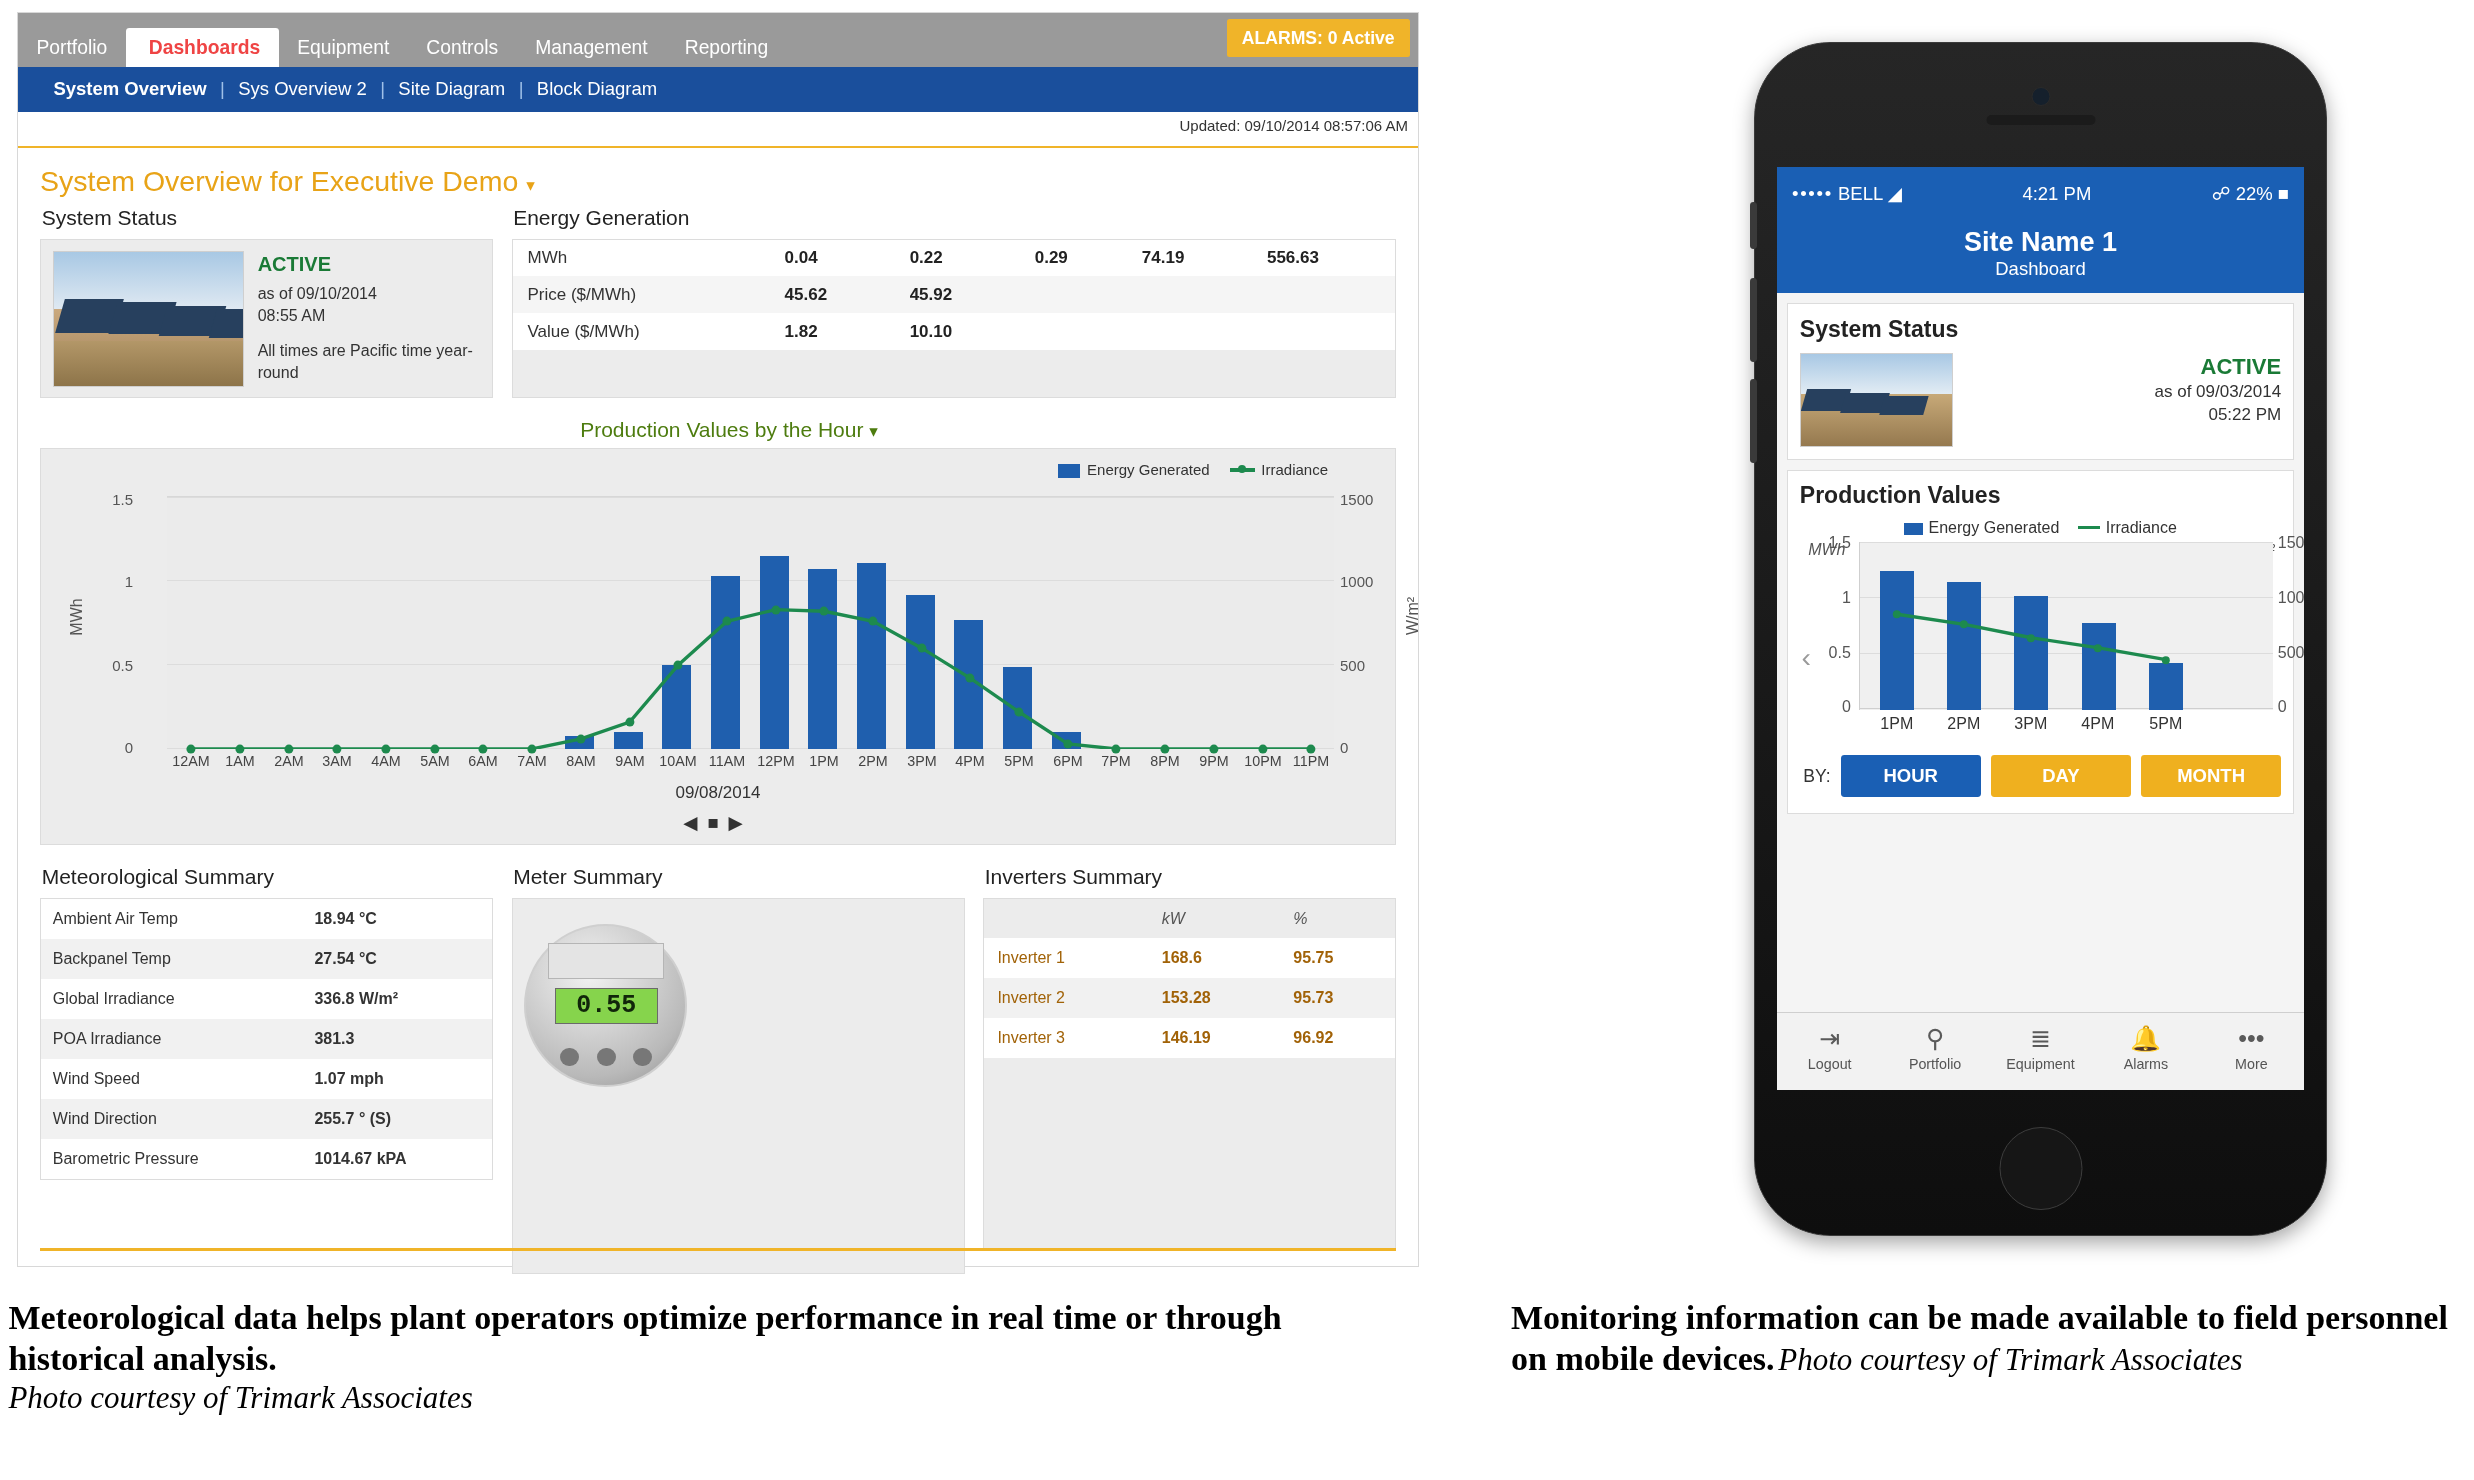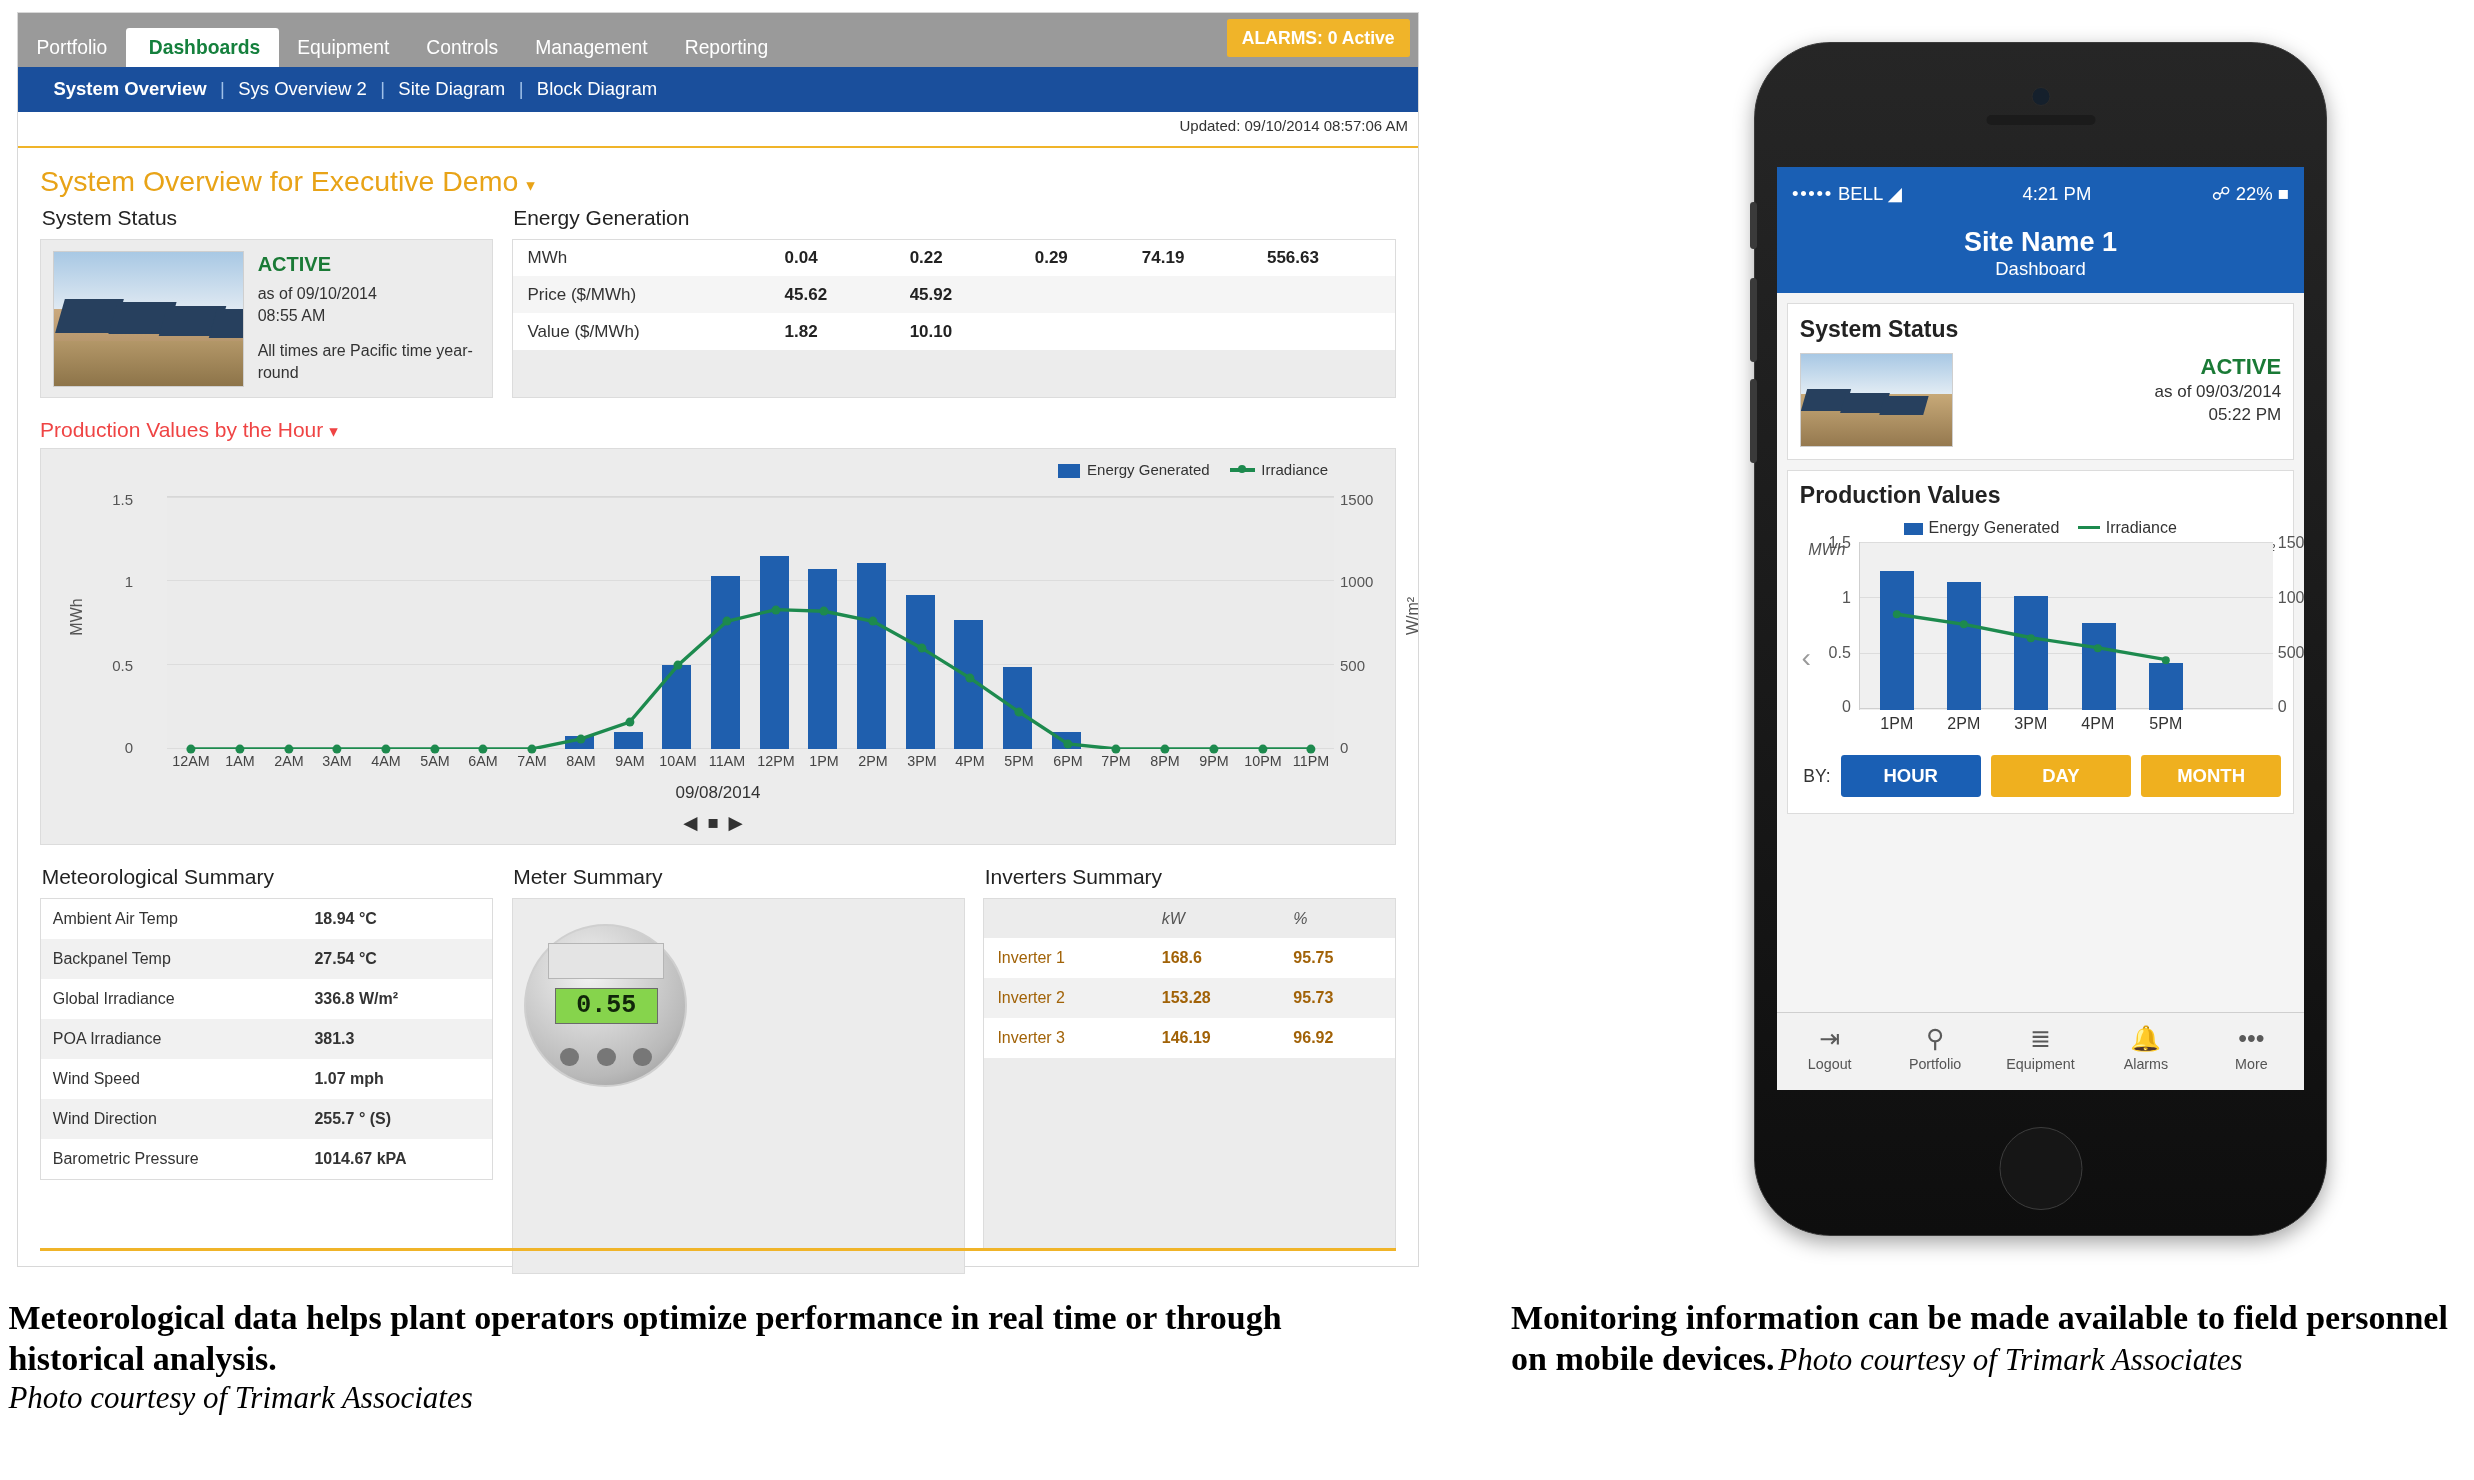--- a/index.html
+++ b/index.html
@@ -5,21 +5,21 @@
   html,body{margin:0;padding:0;background:#ffffff;}
   body{width:2475px;height:1481px;font-family:"Liberation Sans",sans-serif;-webkit-font-smoothing:antialiased;}
   .page{position:relative;width:2475px;height:1481px;}
 
   
   .desktop{position:absolute;left:17px;top:11.8px;width:1402px;height:1259px;}
   .dash{position:relative;width:1402px;height:1255px;background:#ffffff;border:0.8px solid #d8d8d8;box-sizing:border-box;}
 
   .topnav{height:54px;background:#9a9a9a;display:flex;align-items:flex-end;position:relative;}
   .topnav .tab{padding:0 18.5px;height:39px;line-height:39px;font-size:19.3px;color:#ffffff;}
-  .topnav .tab.active{background:#ffffff;color:#15803d;font-weight:bold;border-radius:3.4px 3.4px 0 0;padding-left:23px;}
+  .topnav .tab.active{background:#ffffff;color:#ef4444;font-weight:bold;border-radius:3.4px 3.4px 0 0;padding-left:23px;}
   .alarmbtn{position:absolute;right:8.4px;top:6.7px;background:#f0b429;color:#ffffff;font-size:17.6px;font-weight:bold;
             padding:8.4px 15px;border-radius:2.5px;}
 
   .subnav{height:45px;background:#1a4f9c;display:flex;align-items:center;color:#ffffff;font-size:18.5px;padding-left:22px;}
   .subnav .item{padding:0 13.4px;}
   .subnav .item.first{font-weight:bold;}
   .subnav .sep{color:#9fc0e8;}
 
   .updatebar{height:34px;background:#ffffff;border-bottom:2.5px solid #f0b429;position:relative;}
   .updatebar .upd{position:absolute;right:10px;top:5px;font-size:15px;color:#333;}
@@ -42,21 +42,21 @@
 
   .energybox{flex:1;background:#ececec;border:0.8px solid #dcdcdc;box-sizing:border-box;height:159px;padding:0;}
   table.gen{width:100%;border-collapse:collapse;font-size:17px;}
   table.gen th{font-style:italic;font-weight:normal;color:#555;text-align:left;padding:10px 8.4px 8.4px 15px;font-size:17px;}
   table.gen td{padding:8.4px 8.4px 8.4px 15px;color:#222;}
   table.gen td.lbl{color:#333;}
   table.gen td.val{font-weight:bold;}
   table.gen tr.r{background:#ffffff;}
   table.gen tr.r2{background:#f5f5f5;}
 
-  .prodhdr{font-size:21px;color:#ef4444;padding:20px 0 6.7px 22px;}
+  .prodhdr{font-size:21px;color:#4d7c0f;padding:20px 0 6.7px 22px;text-align:center;}
   .chartbox{margin:0 22px;background:#ececec;border:0.8px solid #dcdcdc;height:395px;position:relative;}
   .legend{position:absolute;right:67px;top:11.8px;font-size:15px;color:#333;display:flex;gap:20px;align-items:center;}
   .legend .sw{display:inline-block;width:22px;height:13.4px;background:#1f5fae;margin-right:6.7px;vertical-align:-2.5px;}
   .legend .lnsw{display:inline-block;width:25px;height:3.4px;background:#1d8a4e;margin-right:6.7px;vertical-align:3.4px;position:relative;}
   .legend .lnsw:after{content:"";position:absolute;left:8.4px;top:-3.4px;width:8.4px;height:8.4px;border-radius:50%;background:#1d8a4e;}
 
   .plot{position:absolute;left:126px;top:47px;width:1167px;height:252px;background:#ebebeb;border-top:0.8px solid #d7d7d7;}
   .gl{position:absolute;left:0;right:0;height:0.8px;background:#dcdcdc;}
   .bar{position:absolute;bottom:0;width:28.5px;background:#1f5fae;}
   .ypt{position:absolute;width:9.2px;height:9.2px;border-radius:50%;background:#1d8a4e;transform:translate(-50%,50%);}

